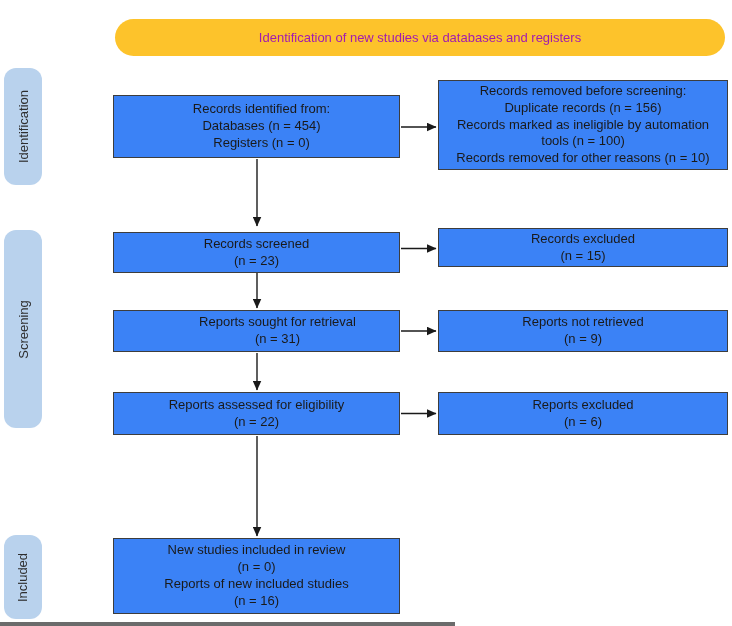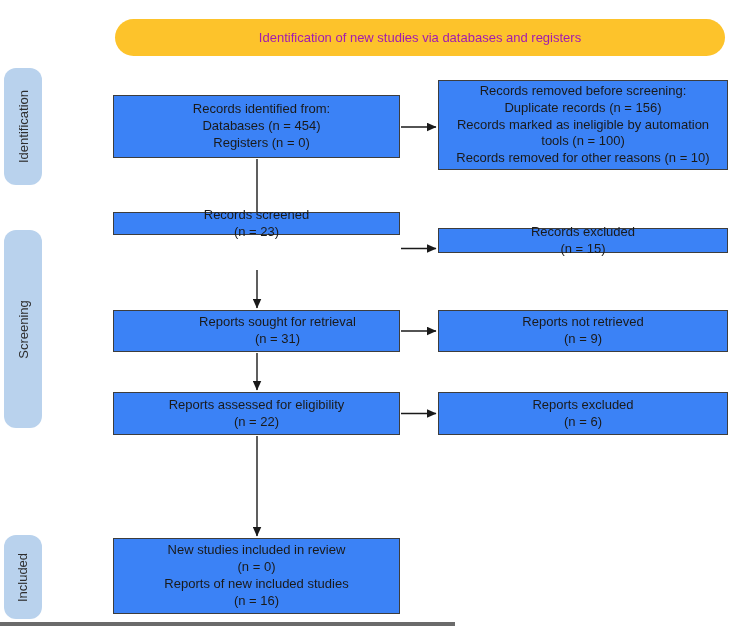--- a/index.html
+++ b/index.html
@@ -27,22 +27,22 @@
   .box {
     position:absolute; border:1.5px solid var(--box-border, #3d3d3d); background:#3b82f6;
     display:flex; flex-direction:column; align-items:center; justify-content:center;
     text-align:center; font-size:13px; line-height:1.3; color:var(--text, #1a1a1a);
     padding:2px 6px;
   }
   .box .line { width:100%; }
 
   #box-records-identified   { left:113px; top:95px;  width:287px; height:63px;padding-left:16px; }
   #box-records-removed      { left:438px; top:80px;  width:290px; height:90px; }
-  #box-records-screened     { left:113px; top:212px; width:287px; height:23px; }
-  #box-records-excluded     { left:438px; top:228px; width:290px; height:25px; }
+  #box-records-screened     { left:113px; top:232px; width:287px; height:41px; }
+  #box-records-excluded     { left:438px; top:228px; width:290px; height:39px; }
   #box-reports-sought       { left:113px; top:310px; width:287px; height:42px;padding-left:48px; }
   #box-reports-not-retrieved{ left:438px; top:310px; width:290px; height:42px; }
   #box-reports-assessed     { left:113px; top:392px; width:287px; height:43px; }
   #box-reports-excluded     { left:438px; top:392px; width:290px; height:43px; }
   #box-new-studies          { left:113px; top:538px; width:287px; height:76px; }
 
   .arrows { position:absolute; left:0; top:0; width:732px; height:626px; pointer-events:none; }
 
   .bottom-edge { position:absolute; left:0; top:622px; width:455px; height:4px; background:#3a3a3a; opacity:.75; }
 </style>

